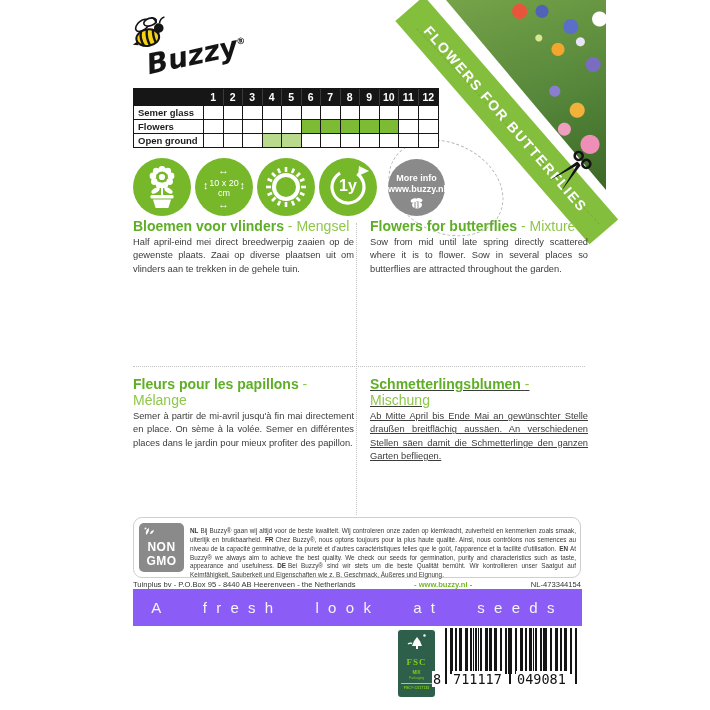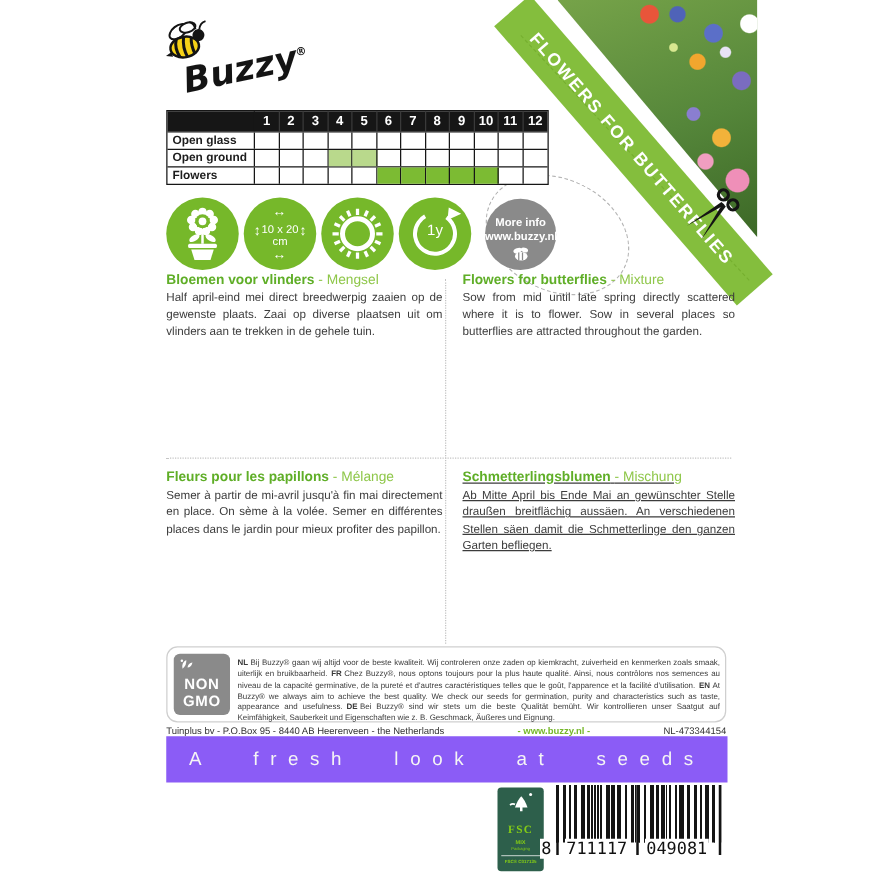--- a/index.html
+++ b/index.html
@@ -49,30 +49,30 @@
   .cal-cell.light{background:#b9d98c;}
   .cal-cell.dark{background:#7cbb33;}
 
   
   .circ{top:158px;width:58px;height:58px;border-radius:50%;background:#76b82a;z-index:5;}
   .circ svg{position:absolute;left:0;top:0;}
   #circ-spacing .dim{position:absolute;width:100%;text-align:center;color:#fff;font-weight:normal;}
   #circ-spacing .l1{top:20px;font-size:9px;}
   #circ-spacing .l2{top:30px;font-size:9px;}
   #circ-spacing .ar{position:absolute;color:#fff;font-size:11px;font-weight:bold;}
-  #circ-annual .yr{position:absolute;width:100%;top:19px;text-align:center;color:#fff;font-weight:normal;font-size:12px;}
+  #circ-annual .yr{position:absolute;width:100%;top:19px;text-align:center;color:#fff;font-weight:bold;font-size:16px;}
   #circ-info{left:388px;top:159px;width:57px;height:57px;background:#8a8a8a;}
   #circ-info .t{position:absolute;width:100%;text-align:center;color:#fff;font-weight:bold;}
   #circ-info .t1{top:14px;font-size:9px;}
   #circ-info .t2{top:25px;font-size:9px;}
   #flight{left:386px;top:143px;width:118px;height:88px;border:1.4px dashed #b7b7b7;border-radius:50%;transform:rotate(26deg);z-index:4;}
 
   
   .section{z-index:5;}
-  .sec-title{font-size:11px;font-weight:bold;color:#5fae27;}
+  .sec-title{font-size:14px;font-weight:bold;color:#5fae27;}
   .sec-sub{font-weight:normal;color:#8fc74a;}
   .sec-body{margin-top:2px;font-size:9.3px;line-height:13.3px;text-align:justify;color:#3c3c3c;}
   #sec-nl{left:133px;top:218px;width:221px;}
   #sec-en{left:370px;top:218px;width:218px;}
   #sec-fr{left:133px;top:376px;width:221px;}
   #sec-de{left:370px;top:376px;width:218px;text-decoration:underline;}
   #vdiv{left:356px;top:223px;height:292px;width:0;border-left:1.5px dotted #c4c4c4;}
   #hdiv{left:133px;top:366px;width:452px;height:0;border-top:1.5px dotted #c4c4c4;}
 
   
@@ -155,61 +155,61 @@
       <div class="cal-cell">5</div>
       <div class="cal-cell">6</div>
       <div class="cal-cell">7</div>
       <div class="cal-cell">8</div>
       <div class="cal-cell">9</div>
       <div class="cal-cell">10</div>
       <div class="cal-cell">11</div>
       <div class="cal-cell">12</div>
     </div>
   <div class="cal-row cal-data">
-    <div class="cal-label">Open glass</div>
+    <div class="cal-label">Semer glass</div>
   <div class="cal-cell"></div>
       <div class="cal-cell"></div>
       <div class="cal-cell"></div>
       <div class="cal-cell"></div>
       <div class="cal-cell"></div>
       <div class="cal-cell"></div>
       <div class="cal-cell"></div>
       <div class="cal-cell"></div>
       <div class="cal-cell"></div>
       <div class="cal-cell"></div>
+      <div class="cal-cell"></div>
+      <div class="cal-cell"></div>
+    </div>
+  <div class="cal-row cal-data">
+    <div class="cal-label">Flowers</div>
+  <div class="cal-cell"></div>
+      <div class="cal-cell"></div>
+      <div class="cal-cell"></div>
+      <div class="cal-cell"></div>
+      <div class="cal-cell"></div>
+      <div class="cal-cell dark"></div>
+      <div class="cal-cell dark"></div>
+      <div class="cal-cell dark"></div>
+      <div class="cal-cell dark"></div>
+      <div class="cal-cell dark"></div>
       <div class="cal-cell"></div>
       <div class="cal-cell"></div>
     </div>
   <div class="cal-row cal-data">
     <div class="cal-label">Open ground</div>
   <div class="cal-cell"></div>
       <div class="cal-cell"></div>
       <div class="cal-cell"></div>
       <div class="cal-cell light"></div>
       <div class="cal-cell light"></div>
       <div class="cal-cell"></div>
       <div class="cal-cell"></div>
       <div class="cal-cell"></div>
       <div class="cal-cell"></div>
       <div class="cal-cell"></div>
-      <div class="cal-cell"></div>
-      <div class="cal-cell"></div>
-    </div>
-  <div class="cal-row cal-data">
-    <div class="cal-label">Flowers</div>
-  <div class="cal-cell"></div>
-      <div class="cal-cell"></div>
-      <div class="cal-cell"></div>
-      <div class="cal-cell"></div>
-      <div class="cal-cell"></div>
-      <div class="cal-cell dark"></div>
-      <div class="cal-cell dark"></div>
-      <div class="cal-cell dark"></div>
-      <div class="cal-cell dark"></div>
-      <div class="cal-cell dark"></div>
       <div class="cal-cell"></div>
       <div class="cal-cell"></div>
     </div>
 </div>
 
 <div class="abs circ" id="circ-flower" style="left:133px">
   <svg width="58" height="58" viewBox="0 0 58 58">
     <g fill="#fff">
       <circle cx="29" cy="11.5" r="3.4"></circle>
         <circle cx="34.7" cy="13.2" r="3.4"></circle>

